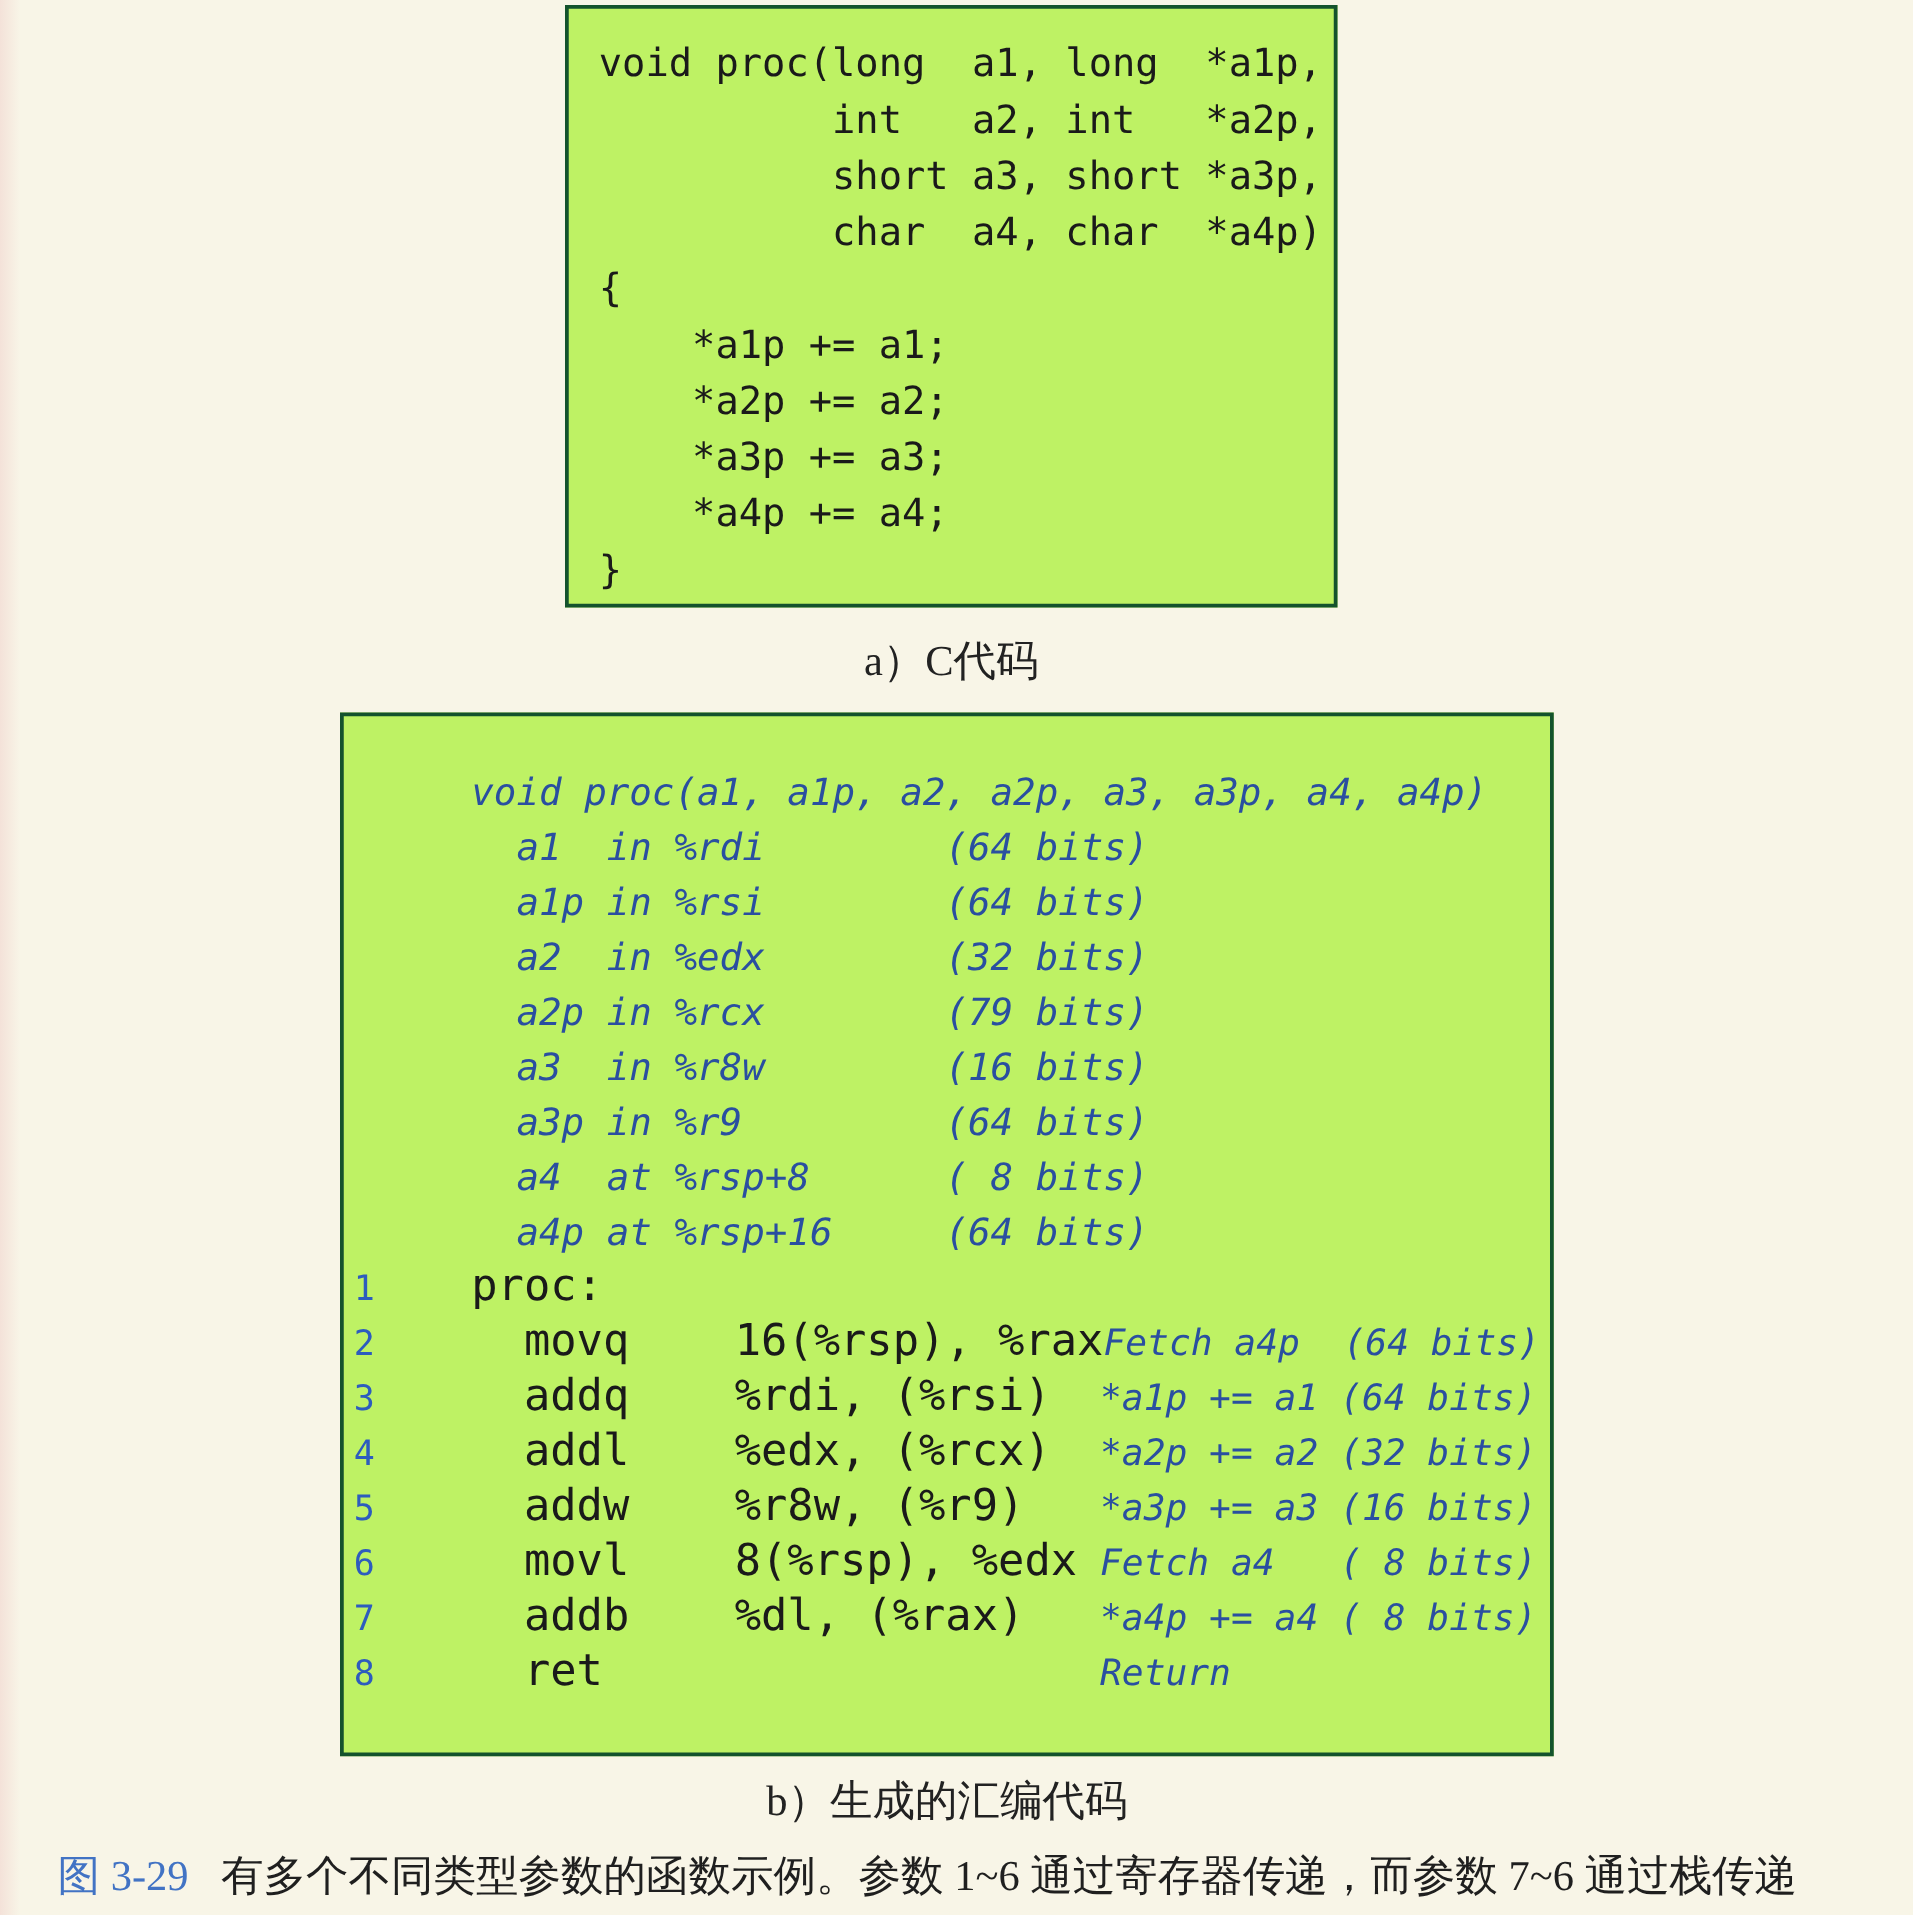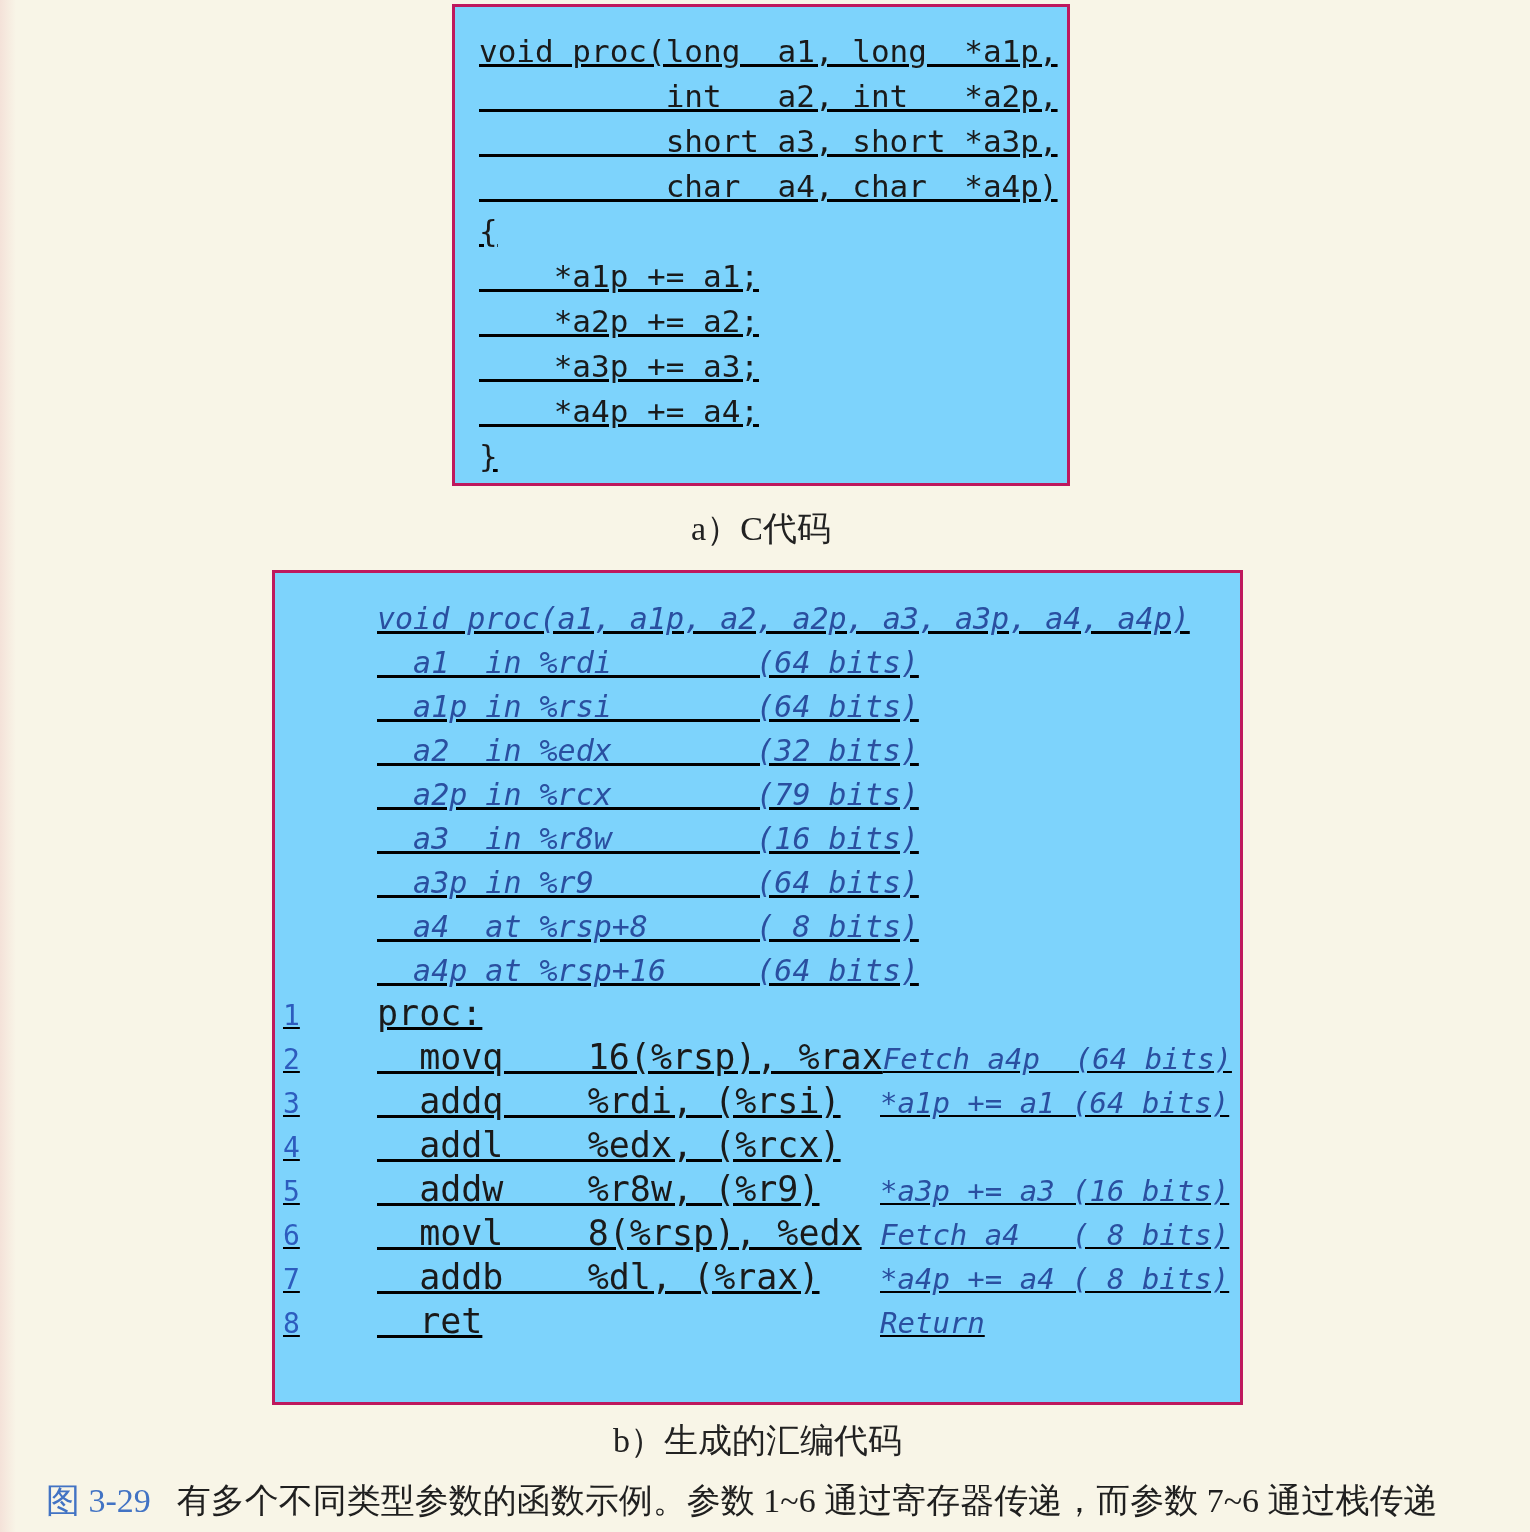--- a/index.html
+++ b/index.html
@@ -9,38 +9,37 @@
     position: relative;
     overflow: hidden;
     font-family: "DejaVu Sans Mono", monospace;
   }
   .paper-edge {
     position: absolute; left: 0; top: 0; width: 16px; height: 100%;
     background: linear-gradient(to right, rgba(236,190,190,0.35), rgba(236,190,190,0));
   }
   .code-box {
     position: absolute;
-    background: #7dd3fc;
-    border: 3px solid #be185d;
+    background: #bef264;
+    border: 3px solid #14532d;
     box-sizing: border-box;
-    text-decoration: underline;
   }
   #c-box { left: 452px; top: 4px; width: 618px; height: 482px; }
   #asm-box { left: 272px; top: 570px; width: 971px; height: 835px; }
 
   .c-code { padding: 22px 0 0 24px; }
   .c-line {
     white-space: pre;
     font-family: "DejaVu Sans Mono", monospace;
     font-size: 31px;
     line-height: 45px;
     color: #1a1a1a;
   }
 
-  .asm-content { padding-top: 24px; }
+  .asm-content { padding-top: 40px; }
   .asm-comment-line {
     white-space: pre;
     margin-left: 102px;
     font-family: "DejaVu Sans Mono", monospace;
     font-style: italic;
     font-size: 30px;
     line-height: 44px;
     color: #2a4fa0;
   }
   .asm-row {
@@ -136,20 +135,21 @@
         <span class="asm-cmt">Fetch a4p  (64 bits)</span>
     </div>
     <div class="asm-row">
       <span class="asm-num">3</span>
         <span class="asm-code">  addq    %rdi, (%rsi)</span>
         <span class="asm-cmt">*a1p += a1 (64 bits)</span>
     </div>
     <div class="asm-row">
       <span class="asm-num">4</span>
         <span class="asm-code">  addl    %edx, (%rcx)</span>
+        <span class="asm-cmt">*a2p += a2 (32 bits)</span>
     </div>
     <div class="asm-row">
       <span class="asm-num">5</span>
         <span class="asm-code">  addw    %r8w, (%r9)</span>
         <span class="asm-cmt">*a3p += a3 (16 bits)</span>
     </div>
     <div class="asm-row">
       <span class="asm-num">6</span>
         <span class="asm-code">  movl    8(%rsp), %edx</span>
         <span class="asm-cmt">Fetch a4   ( 8 bits)</span>

